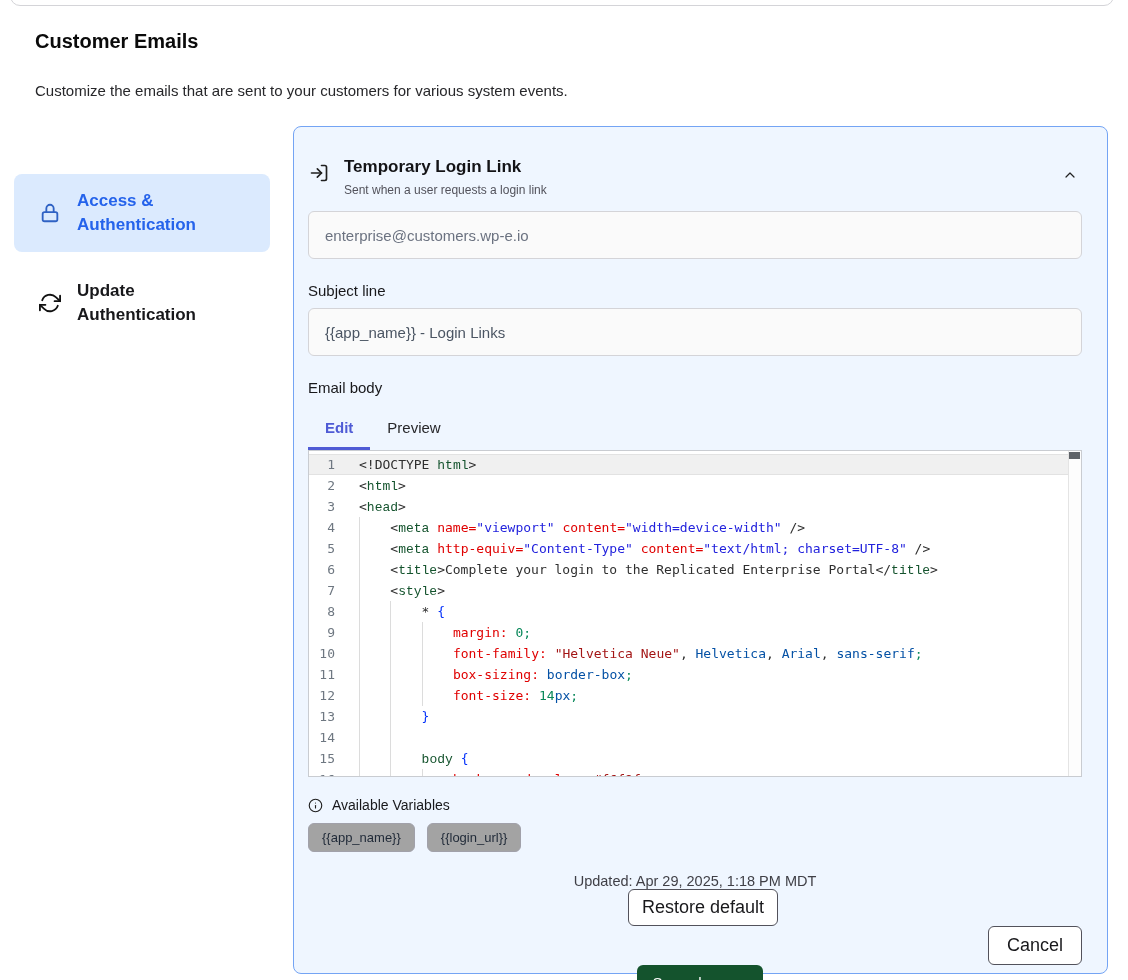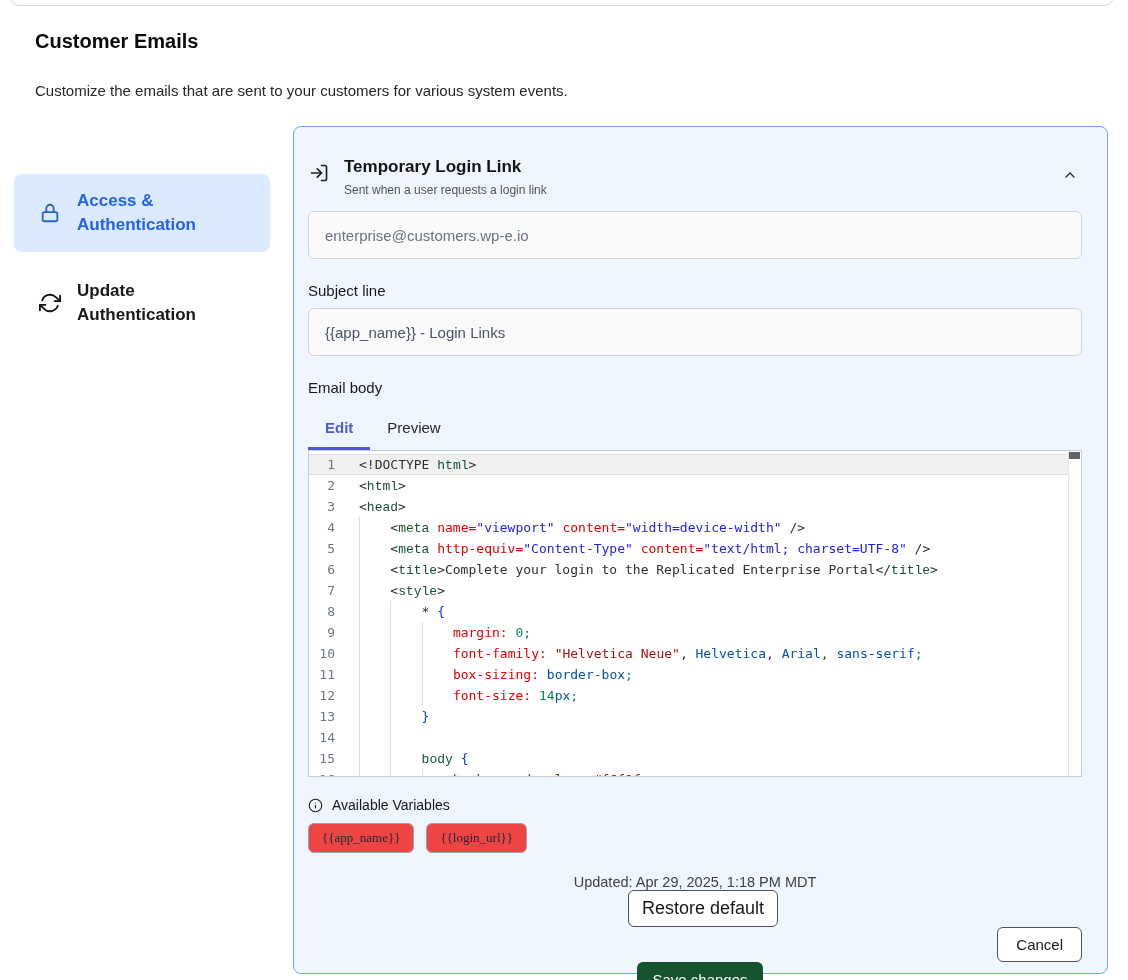--- a/index.html
+++ b/index.html
@@ -76,30 +76,30 @@
   .editor-scrollbar { position:absolute; top:0; right:0; bottom:0; width:13px;
     background:#fdfdfd; border-left:1px solid #e4e4e4; }
   .sb-thumb { position:absolute; top:1px; right:1px; width:11px; height:7px; background:#5f6368; }
 
   
   .var-row { display:flex; align-items:center; gap:9px; margin-top:20px; }
   .info-ic { width:15px; height:15px; display:flex; }
   .info-ic svg { width:15px; height:15px; stroke:#1f1f1f; }
   .var-text { font-size:14px; color:#18181b; }
   .chips { display:flex; gap:12px; margin-top:10px; }
-  .chip { background:#ef4444; border:1px solid #a1a1aa; border-radius:6px; padding:6px 13px;
-    font-family:Liberation Serif, serif; font-size:13px; color:#1f2937; cursor:pointer; }
+  .chip { background:#a3a3a3; border:1px solid #a1a1aa; border-radius:6px; padding:6px 13px;
+    font-family:Liberation Sans, sans-serif; font-size:13px; color:#1f2937; cursor:pointer; }
 
   
   .panel-footer { display:flex; align-items:center; margin-top:21px;flex-direction:column; }
   .updated { font-size:14.5px; color:#3f3f46; }
   .btn { background:#fff; border:1px solid #52525b; border-radius:6px; cursor:pointer;
     font-family:"Liberation Sans", sans-serif; color:#18181b; }
   .btn.restore { margin-left:16px; padding:7px 13px; font-size:18px; }
-  .btn.cancel { margin-left:auto; padding:8px 18px; font-size:15px;text-align:center; }
+  .btn.cancel { margin-left:auto; padding:8px 18px; font-size:18px;text-align:center; }
   .btn.save { margin-left:10px; padding:9px 15px; font-size:15px; border:none;
     background:#14532d; color:#fdfdfd; font-weight:500; border-radius:6px; cursor:default;
     font-family:"Liberation Sans", sans-serif; }
 </style>
 </head>
 <body>
 
 <div class="top-card"></div>
 
 <div class="page-head">

